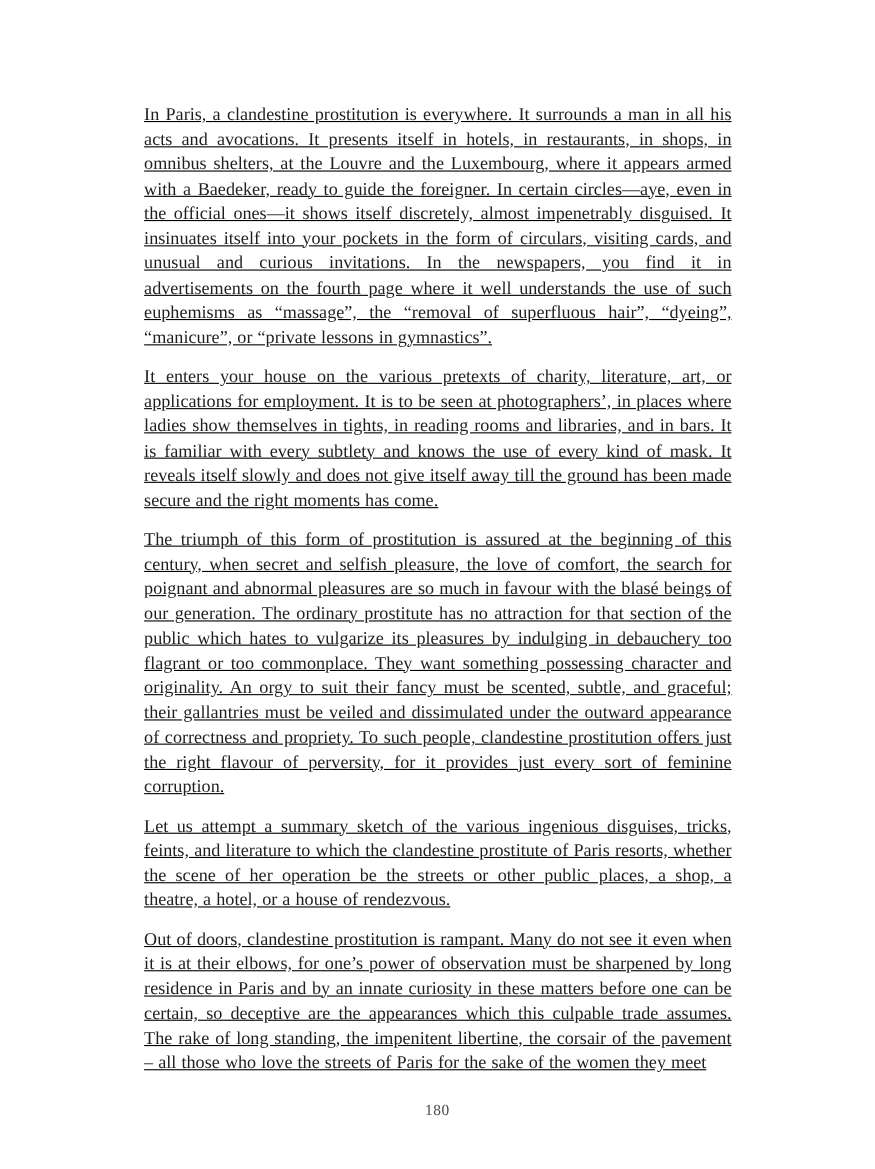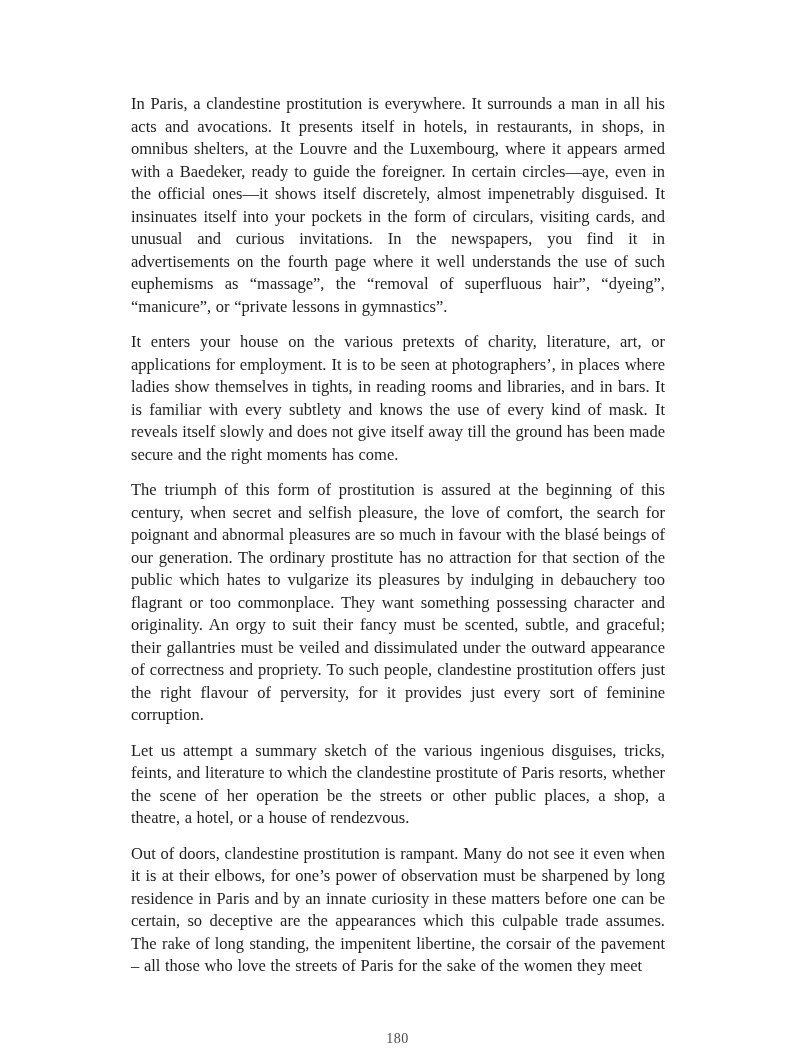--- a/index.html
+++ b/index.html
@@ -13,33 +13,34 @@
     height: 1063px;
     background: #ffffff;
     overflow: hidden;
     font-family: "Liberation Serif", serif;
   }
   .text-block {
     position: absolute;
     left: 131px;
     top: 93px;
     width: 534px;
+    text-decoration: underline;
   }
   .text-block p {
     margin: 0 0 13px 0;
     font-size: 16.5px;
     line-height: 22.5px;
     color: #1e1e1e;
     text-align: justify;
     text-justify: inter-word;
     word-spacing: 0.5px;
   }
   .page-number {
     position: absolute;
-    bottom: 16px;
+    bottom: 44px;
     left: 0;
     width: 100%;
     text-align: center;
     font-size: 14px;
     color: #4a4a4a;
     letter-spacing: 0.5px;
   }
 </style>
 </head>
 <body>

